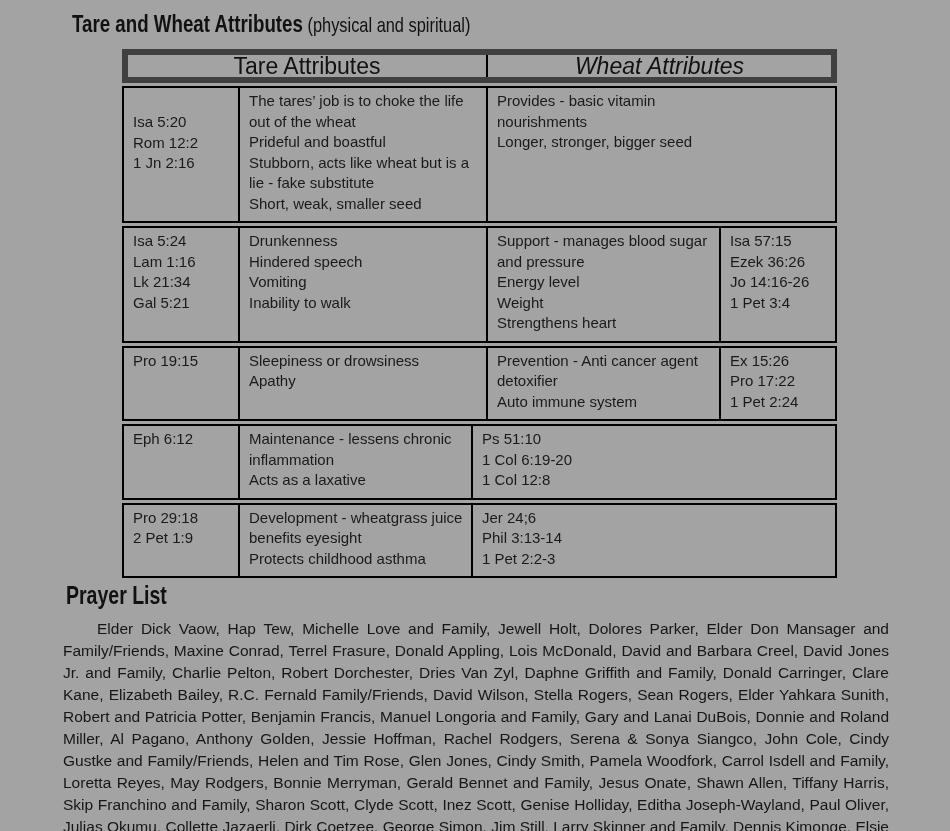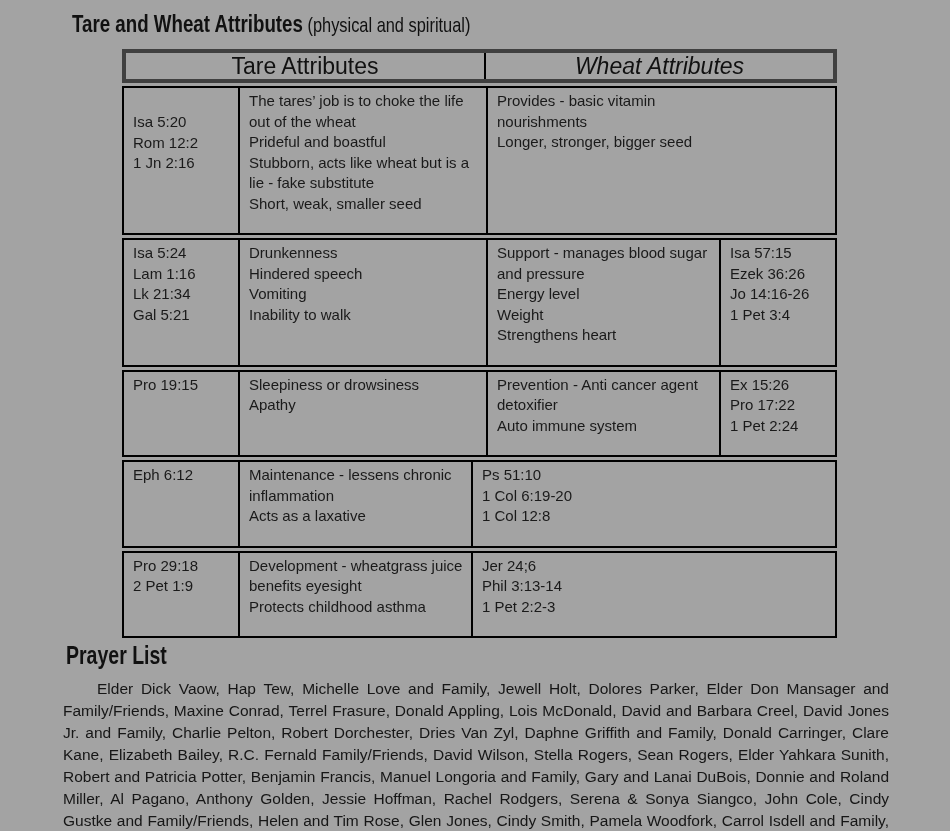--- a/index.html
+++ b/index.html
@@ -25,32 +25,32 @@
     color: #111;
   }
   .doc-title .condensed { font-size: 24px; }
   .doc-title .subtitle { font-weight: normal; font-size: 21px; }
   .prayer-title { margin: 2px 0 0 66px; height: 28px; }
   .prayer-title .condensed { font-size: 25px; }
   
   .tbl { margin: 13px 0 0 122px; width: 715px; font-size: 15px; line-height: 20.5px; }
   .tbl-head {
     display: flex;
-    border: 4px solid #404040;
+    border: 6px solid #404040;
     height: 34px;
     margin-bottom: 3px;
   }
   .th {
     display: flex; align-items: center; justify-content: center;
     font-size: 23px; color: #111;
   }
   .th-tare { width: 360px; border-right: 2px solid #000; }
   .th-wheat { flex: 1; font-style: italic; }
   .tbl-row { display: flex; border: 2px solid #000; margin-bottom: 3px; }
-  .cell { padding: 3px 8px 19px 9px; }
+  .cell { padding: 3px 8px 7px 9px; }
   .cell + .cell { border-left: 2px solid #000; }
   .refs-left  { width: 114px; }
   .tare-cell  { width: 248px; }
   .wheat-cell { width: 233px; }
   .refs-right { flex: 1; }
   #rows .tbl-row:first-child .refs-pad { padding-top: 24px; }
   .ref-line, .item-line { min-height: 20.5px; }
   
   .prayer-text {
     margin: 9px 0 0 63px;

